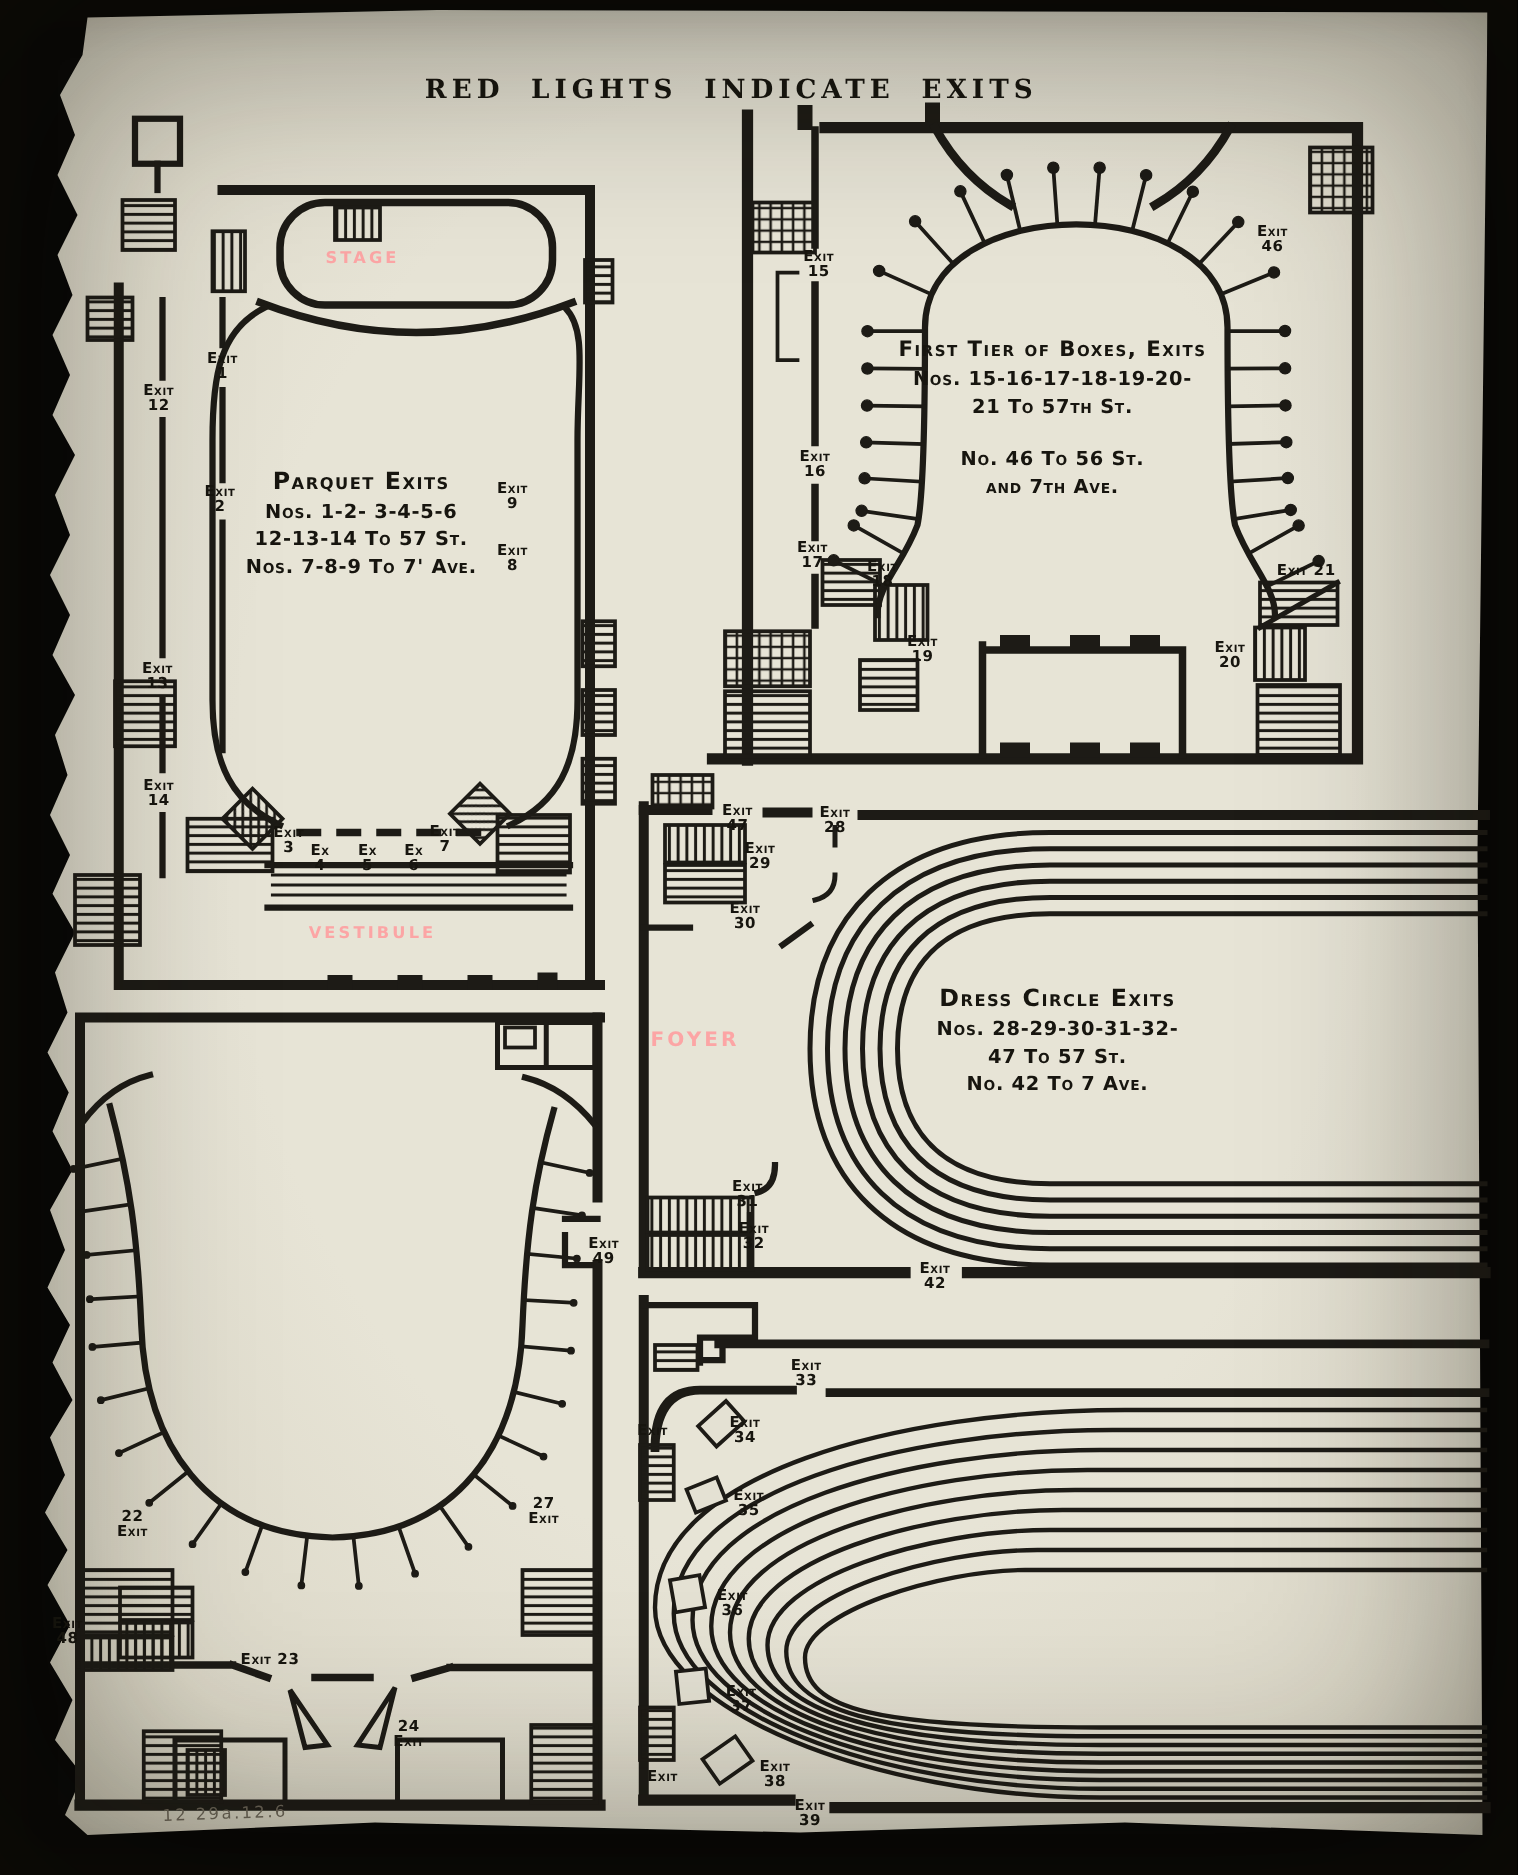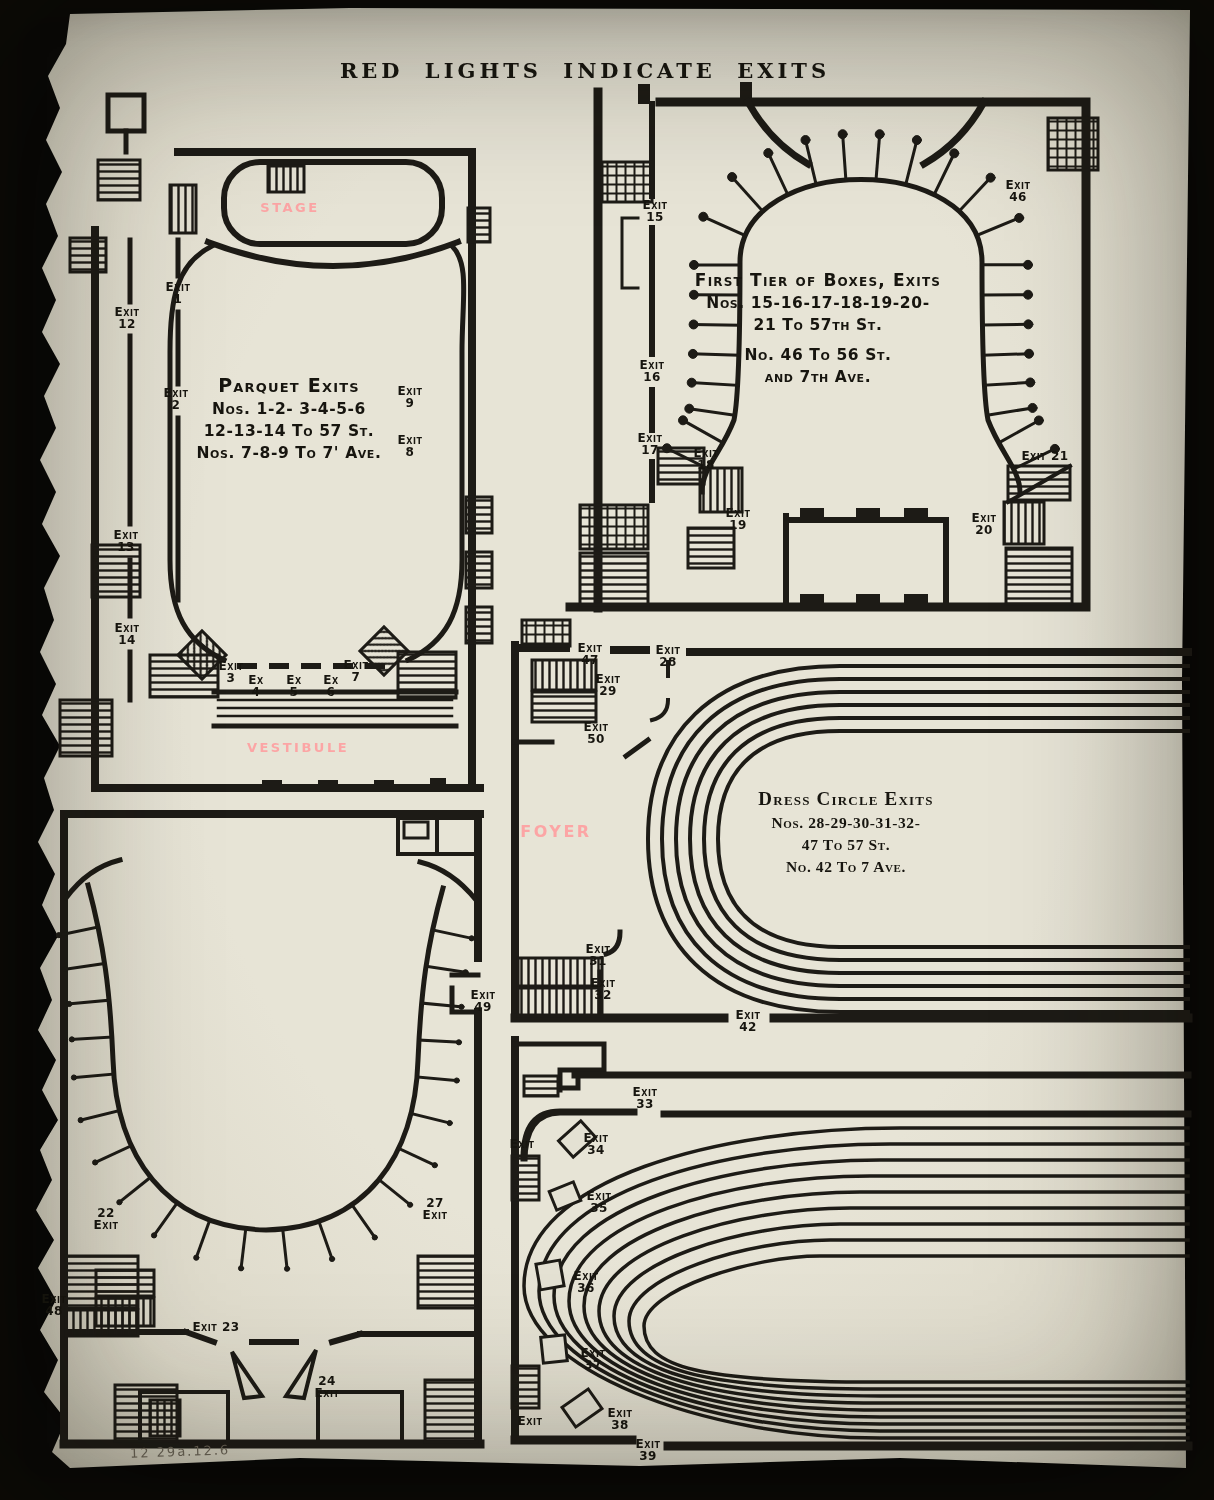--- a/index.html
+++ b/index.html
@@ -17,21 +17,21 @@
   .xlabel{position:absolute;transform:translate(-50%,-50%);text-align:center;
     font-weight:bold;font-size:12px;line-height:1.02;color:#17150f;
     font-variant:small-caps;letter-spacing:.5px;white-space:nowrap;}
   .xlabel div{font-variant:small-caps;}
   .tag{position:absolute;transform:translate(-50%,-50%);font-weight:bold;color:#fca5a5;
     letter-spacing:2.5px;font-size:13px;}
   .plan-text{position:absolute;transform:translateX(-50%);text-align:center;color:#17150f;
     font-weight:bold;font-variant:small-caps;}
   .plan-text .h{font-size:19px;letter-spacing:1.2px;margin-bottom:2px;}
   .plan-text .l{font-size:15.5px;letter-spacing:.6px;line-height:1.42;}
-  .plan-text .gap{margin-top:8px;}
+  .plan-text .gap{margin-top:20px;}
   .plan-text.left{transform:none;text-align:left;}
   .note{position:absolute;left:130px;top:1444px;color:#6e675a;font-size:13px;
     letter-spacing:2px;transform:rotate(-2deg);font-family:"DejaVu Sans",sans-serif;}
 </style>
 </head>
 <body>
 
 <div class="photo">
   <div class="paper"></div>
 
@@ -306,30 +306,30 @@
 
   <div class="title">RED LIGHTS INDICATE EXITS</div>
 
   <div class="plan-text" style="left:289px;top:374px;">
     <div class="h">Parquet Exits</div>
     <div class="l">Nos. 1-2- 3-4-5-6</div>
     <div class="l">12-13-14 To 57 St.</div>
     <div class="l">Nos. 7-8-9  To 7' Ave.</div>
   </div>
 
-  <div class="plan-text" style="left:818px;top:270px;">
+  <div class="plan-text" style="left:842px;top:270px;">
     <div class="h" style="font-size:17px;">First Tier of Boxes, Exits</div>
     <div class="l">Nos. 15-16-17-18-19-20-</div>
     <div class="l">21 To 57th St.</div>
     <div class="l gap">No. 46 To 56 St.</div>
     <div class="l">and 7th Ave.</div>
   </div>
 
 
-  <div class="plan-text" style="left:846px;top:788px;font-family:Liberation Serif, serif;">
+  <div class="plan-text" style="left:846px;top:788px;">
     <div class="h">Dress Circle Exits</div>
     <div class="l">Nos. 28-29-30-31-32-</div>
     <div class="l">47 To 57 St.</div>
     <div class="l">No. 42 To 7 Ave.</div>
   </div>
 
 
   <span class="tag" style="left:290px;top:207px;">STAGE</span>
   <span class="tag" style="left:298px;top:747px;">VESTIBULE</span>
   <span class="tag" style="left:556px;top:831px;font-size:16px;">FOYER</span>
@@ -421,21 +421,21 @@
       <div class="xlabel" style="left: 668px; top: 656px;">
         <div>Exit</div>
         <div>28</div>
       </div>
       <div class="xlabel" style="left: 608px; top: 685px;">
         <div>Exit</div>
         <div>29</div>
       </div>
       <div class="xlabel" style="left: 596px; top: 733px;">
         <div>Exit</div>
-        <div>50</div>
+        <div>30</div>
       </div>
       <div class="xlabel" style="left: 598px; top: 955px;">
         <div>Exit</div>
         <div>31</div>
       </div>
       <div class="xlabel" style="left: 603px; top: 989px;">
         <div>Exit</div>
         <div>32</div>
       </div>
       <div class="xlabel" style="left: 748px; top: 1021px;">

